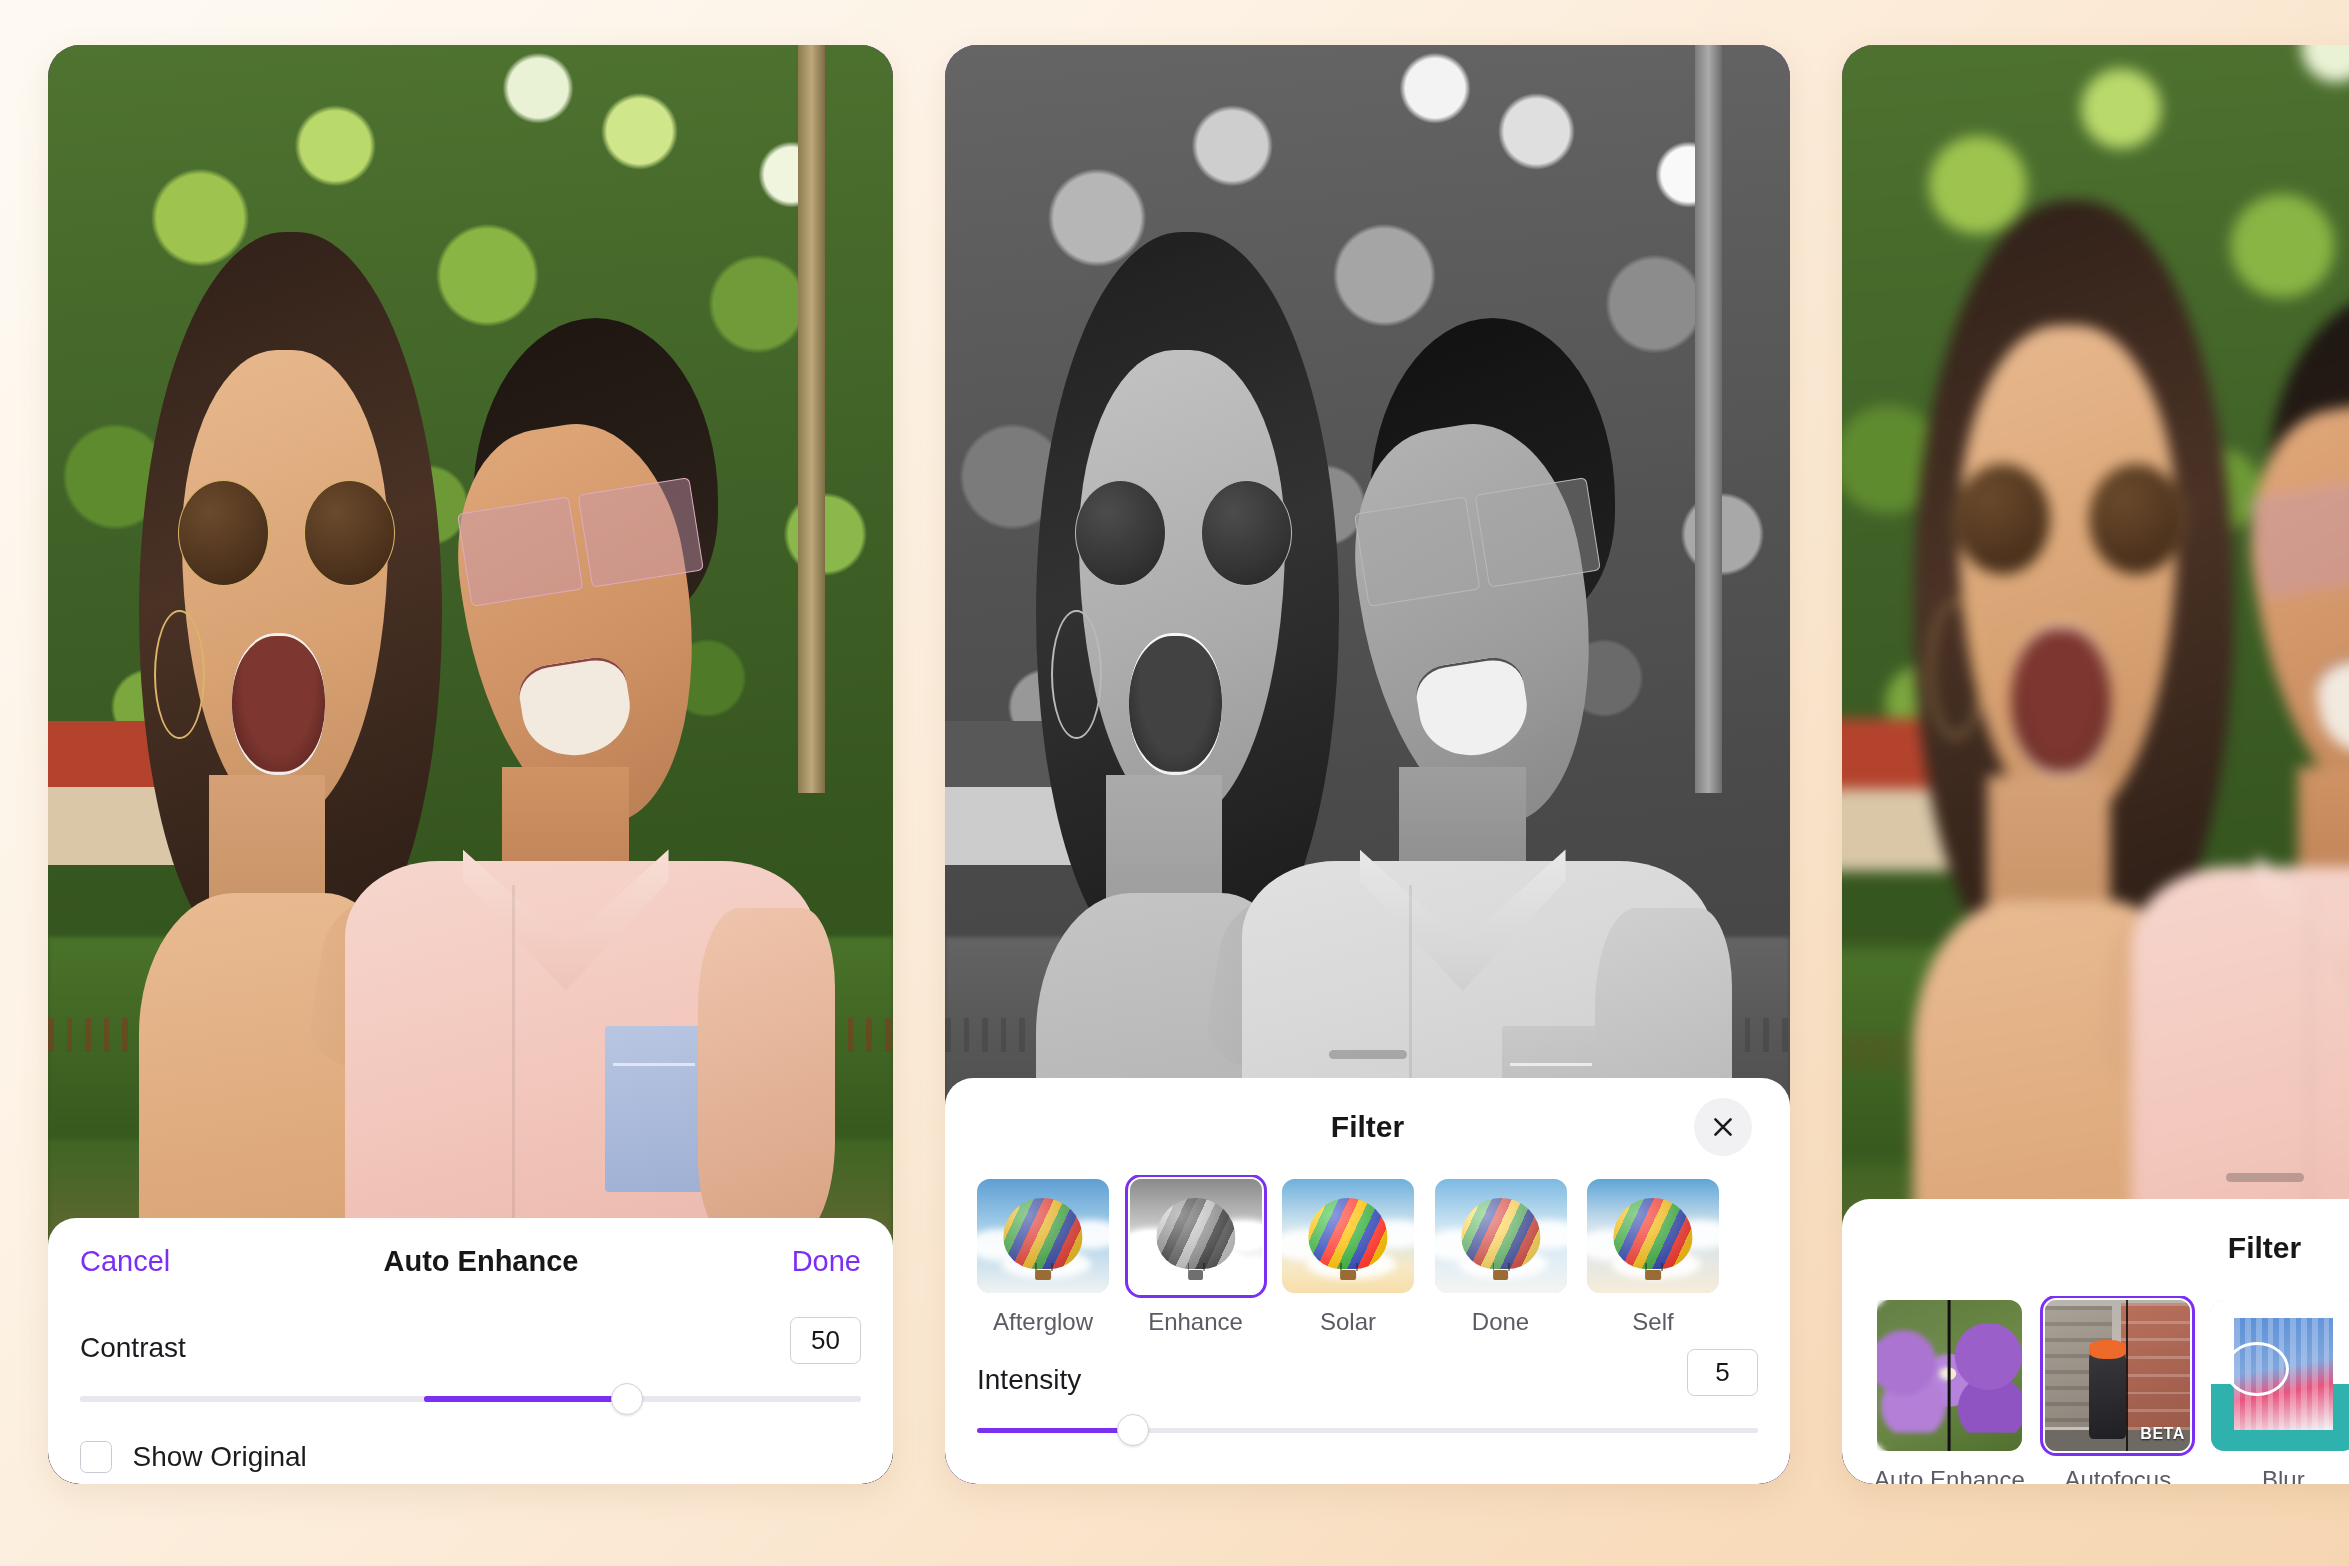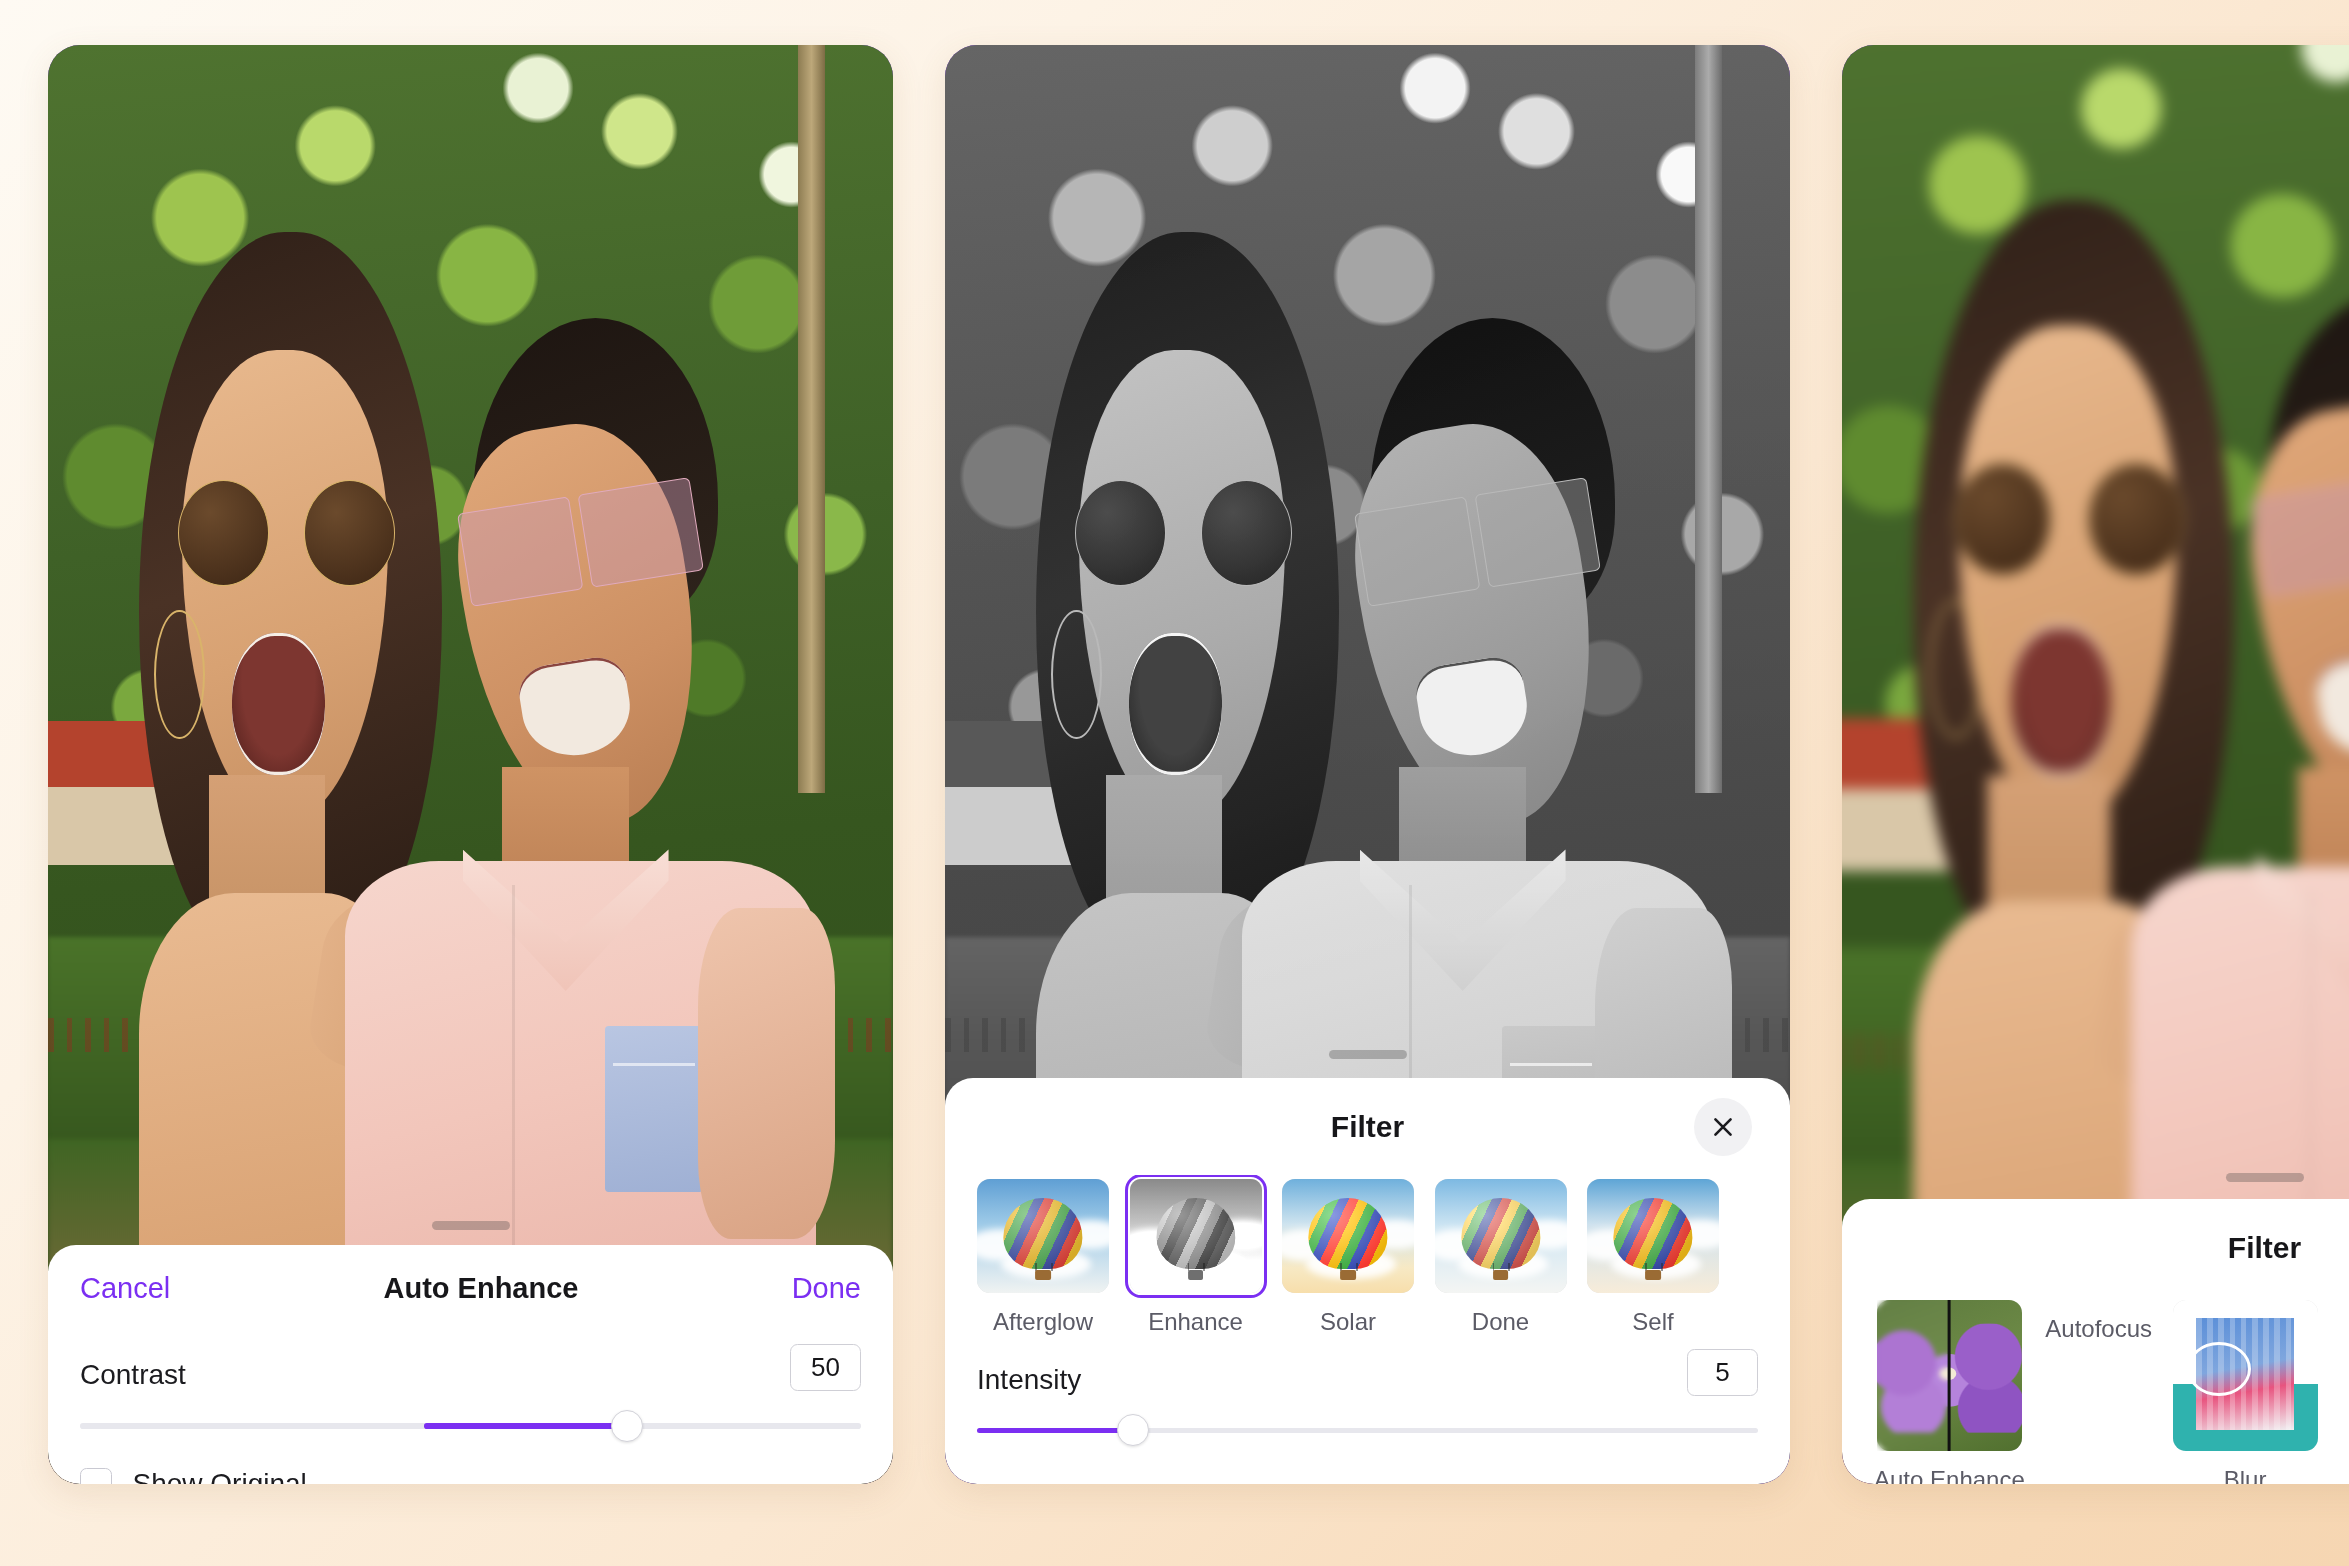--- a/index.html
+++ b/index.html
@@ -555,21 +555,21 @@
           <div class="m-placket"></div>
           <div class="m-pocket"></div>
           <div class="m-sleeve"></div>
           <div class="m-pants"></div>
         </div>
       </div>
     </div>
 
     <div class="grabber" style="bottom:254px"></div>
 
-    <div class="sheet" style="height:239px">
+    <div class="sheet" style="height:266px">
       <div class="sheet-bar">
         <button class="link-btn">Cancel</button>
         <div class="sheet-title">Auto Enhance</div>
         <button class="link-btn right">Done</button>
       </div>
 
       <div class="slider-block">
         <div class="slider-top">
           <div class="slider-label">Contrast</div>
           <div class="value-box">50</div>
@@ -789,20 +789,31 @@
               <div class="e-scene e-flower">
                 <div class="petals"></div>
                 <div class="stamen"></div>
                 <div class="leftblur"></div>
                 <div class="split"></div>
               </div>
             </div>
             <div class="thumb-caption">Auto Enhance</div>
           </div>
           <div class="thumb-cell">
+            <div class="thumb e-thumb sel">
+              <div class="e-scene e-street">
+                <div class="bldg-l"></div>
+                <div class="bldg-r"></div>
+                <div class="road"></div>
+                <div class="person"></div>
+                <div class="hood"></div>
+                <div class="vline"></div>
+              </div>
+              <div class="badge-beta">BETA</div>
+            </div>
             <div class="thumb-caption">Autofocus</div>
           </div>
           <div class="thumb-cell">
             <div class="thumb e-thumb">
               <div class="e-scene e-blur">
                 <div class="teal"></div>
                 <div class="card"></div>
                 <div class="ring"></div>
               </div>
             </div>

